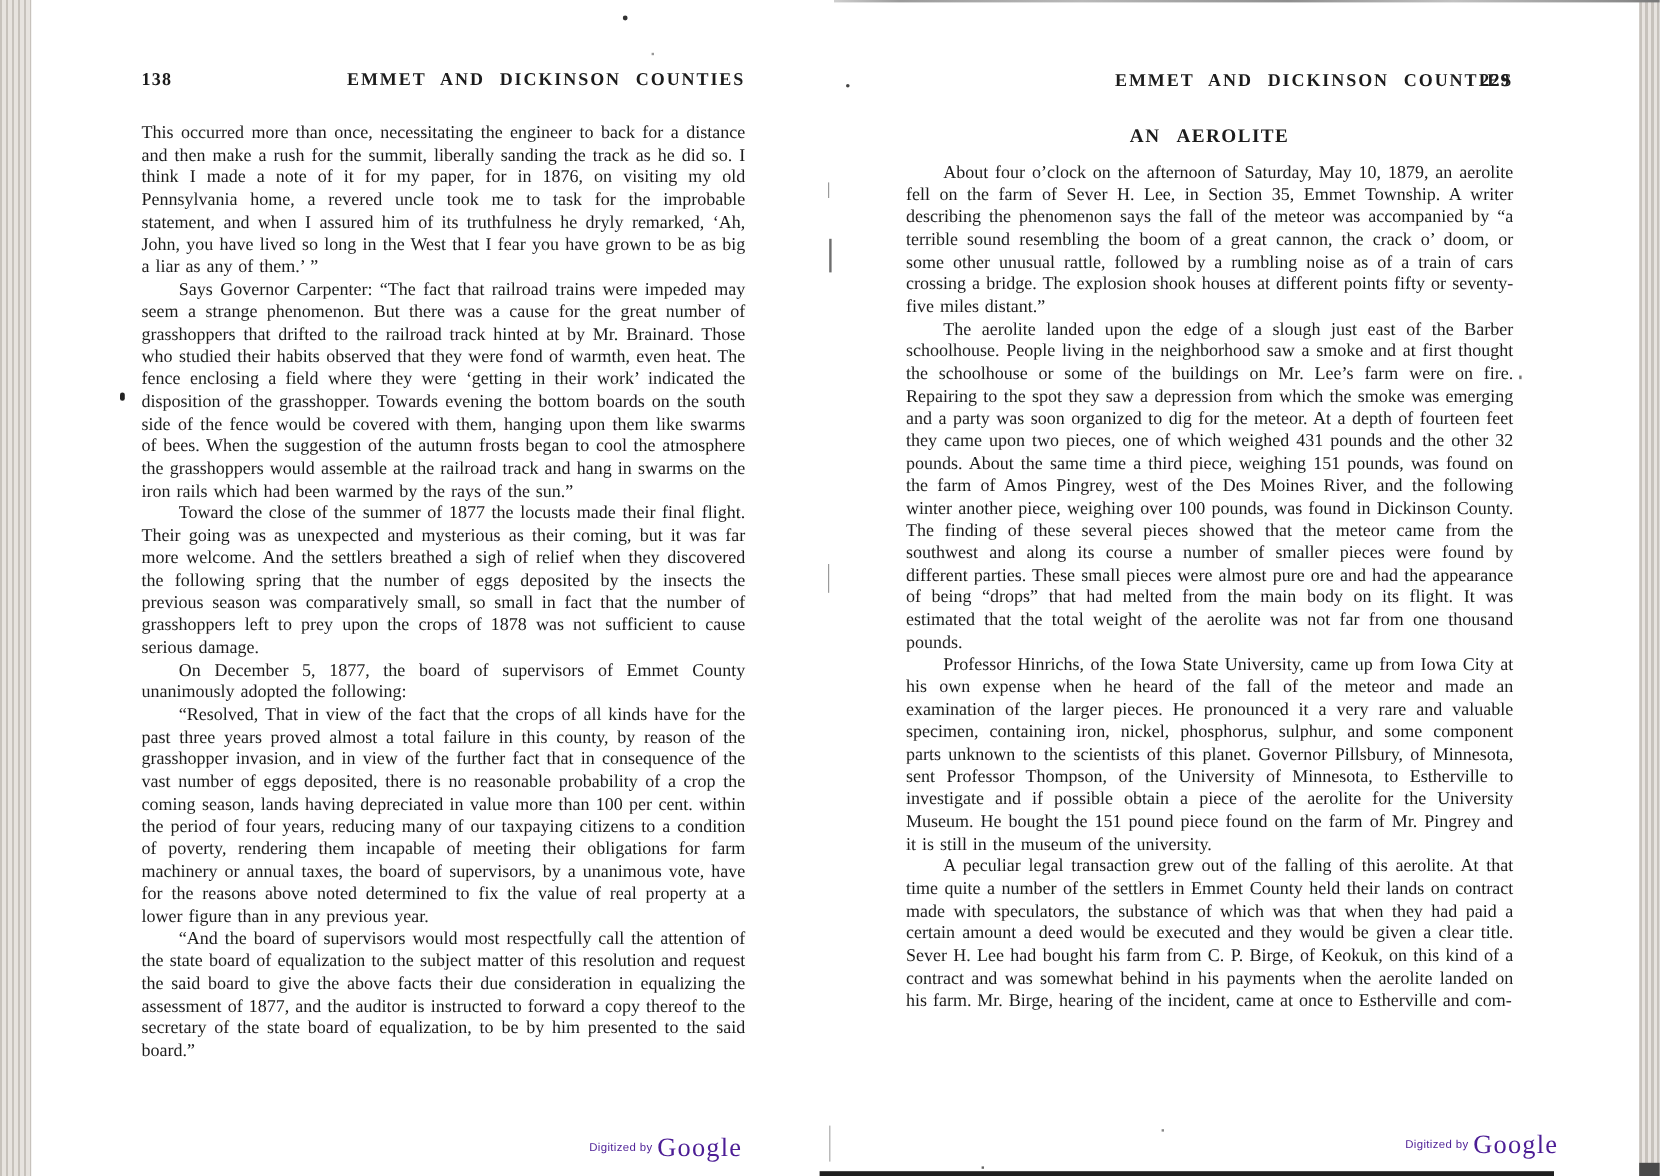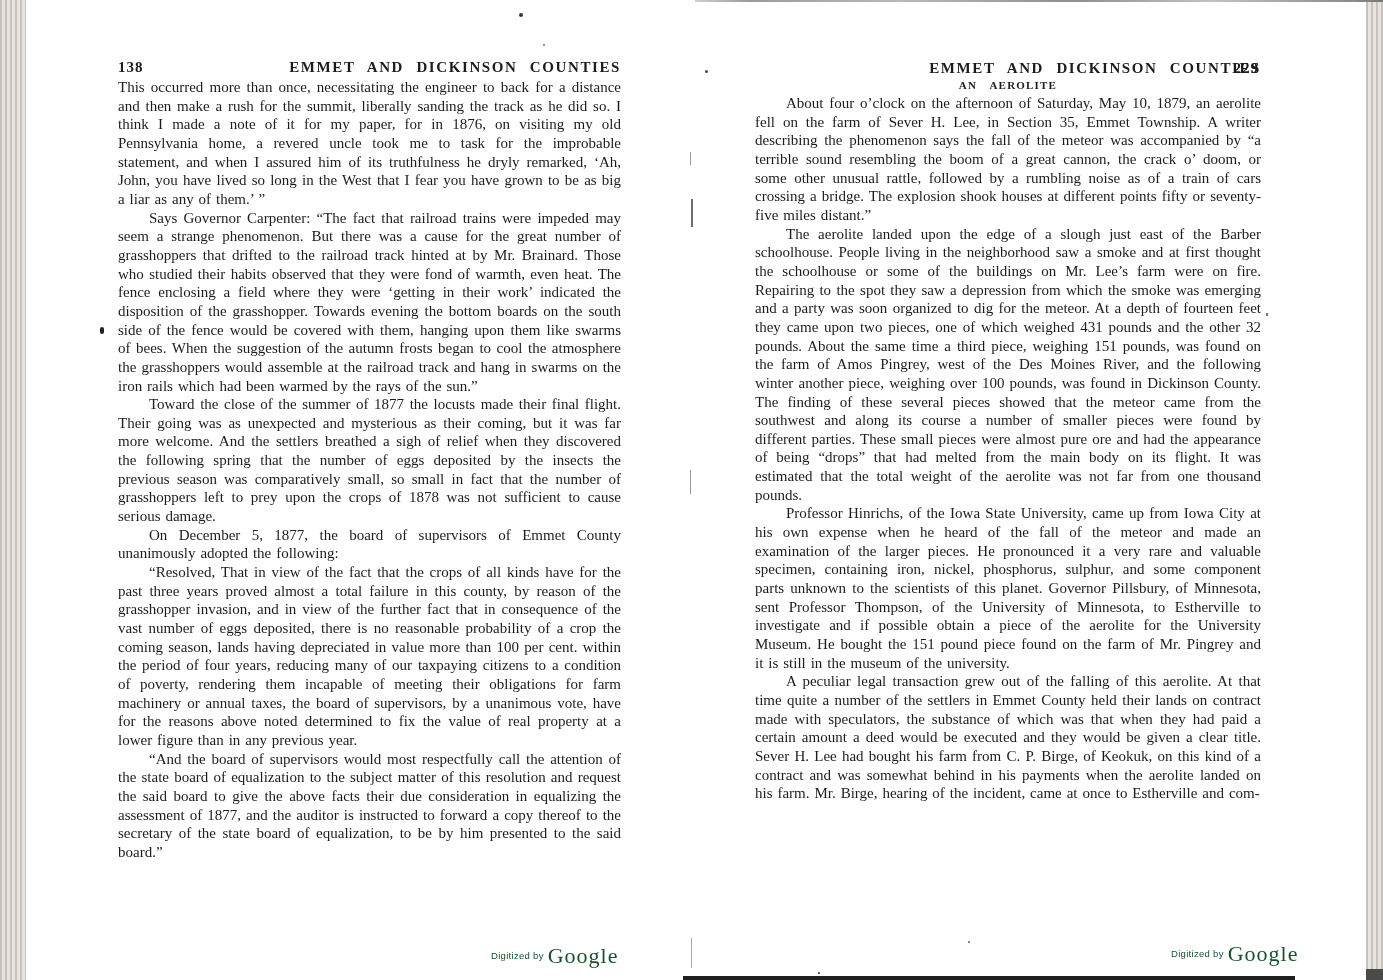--- a/index.html
+++ b/index.html
@@ -31,43 +31,44 @@
     font-weight: 700;
     letter-spacing: 1.6px;
     word-spacing: 7px;
   }
   .header-title { display: block; text-align: right; }
   .pagenum { position: absolute; top: 0; letter-spacing: 1px; word-spacing: normal; }
   .pagenum-left  { left: 0; }
   .pagenum-right { right: 2px; }
 
   .section-heading {
+    margin-top: 26px;
     height: 15px;
     text-align: center;
-    font-size: 11px;
+    font-size: 16px;
     font-weight: 700;
     letter-spacing: 1.2px;
     word-spacing: 9px;
   }
 
   .body-col { text-align: justify; }
-  .body-left  { margin-top: 0; }
-  .body-right { margin-top: 0; }
+  .body-left  { margin-top: 24px; }
+  .body-right { margin-top: 15px; }
   .body-col p {
     margin: 0;
     font-size: 15px;
     line-height: 18.65px;
     text-indent: 31px;
     word-spacing: 1.2px;
   }
   .body-col p.no-indent { text-indent: 0; }
 
   .watermark {
     position: absolute;
-    color: #14532d;
+    color: #4c1d95;
     white-space: nowrap;
   }
   .wm-left  { left: 491px;  top: 943px; }
   .wm-right { left: 1171px; top: 941px; }
   .wm-prefix {
     font-family: "Liberation Sans", sans-serif;
     font-size: 9.5px;
     vertical-align: 4px;
     letter-spacing: 0.3px;
   }

